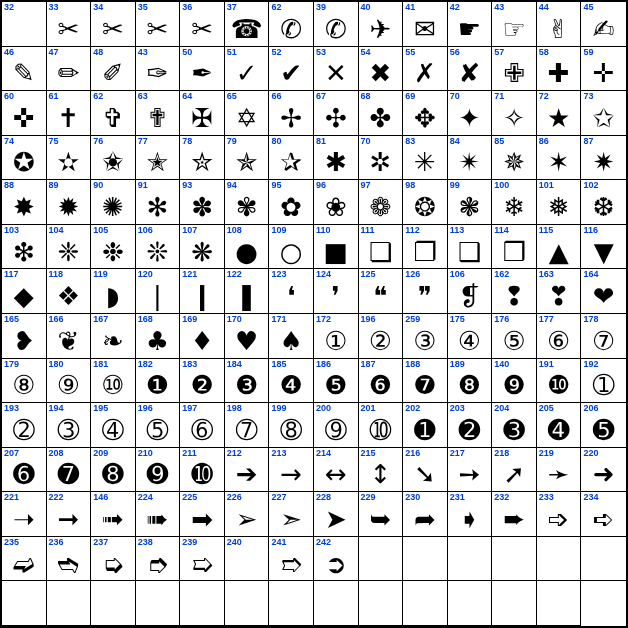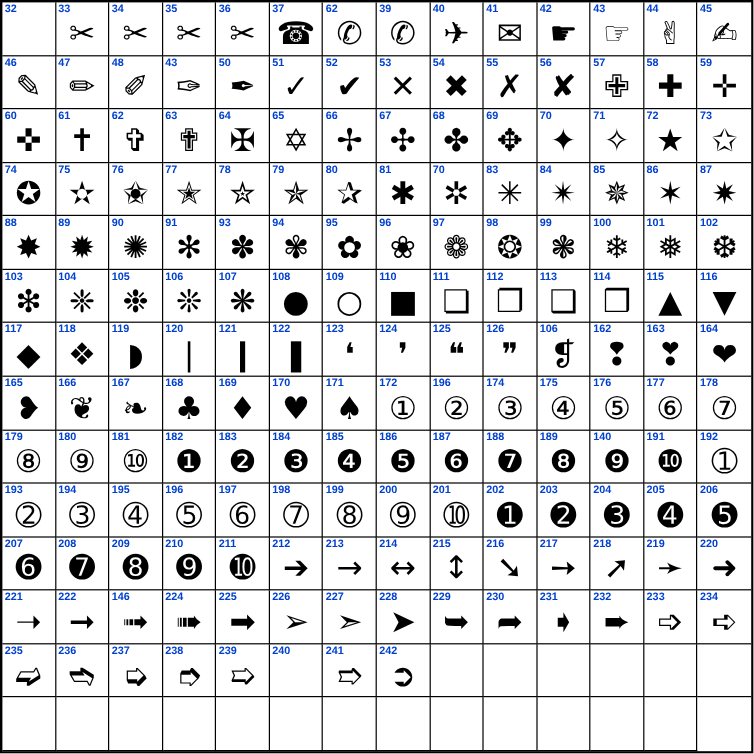--- a/index.html
+++ b/index.html
@@ -475,21 +475,21 @@
     </div>
     <div class="cell">
       <div class="num">172</div>
       <div class="glyph">①</div>
     </div>
     <div class="cell">
       <div class="num">196</div>
       <div class="glyph">②</div>
     </div>
     <div class="cell">
-      <div class="num">174</div>
+      <div class="num">259</div>
       <div class="glyph">③</div>
     </div>
     <div class="cell">
       <div class="num">175</div>
       <div class="glyph">④</div>
     </div>
     <div class="cell">
       <div class="num">176</div>
       <div class="glyph">⑤</div>
     </div>

